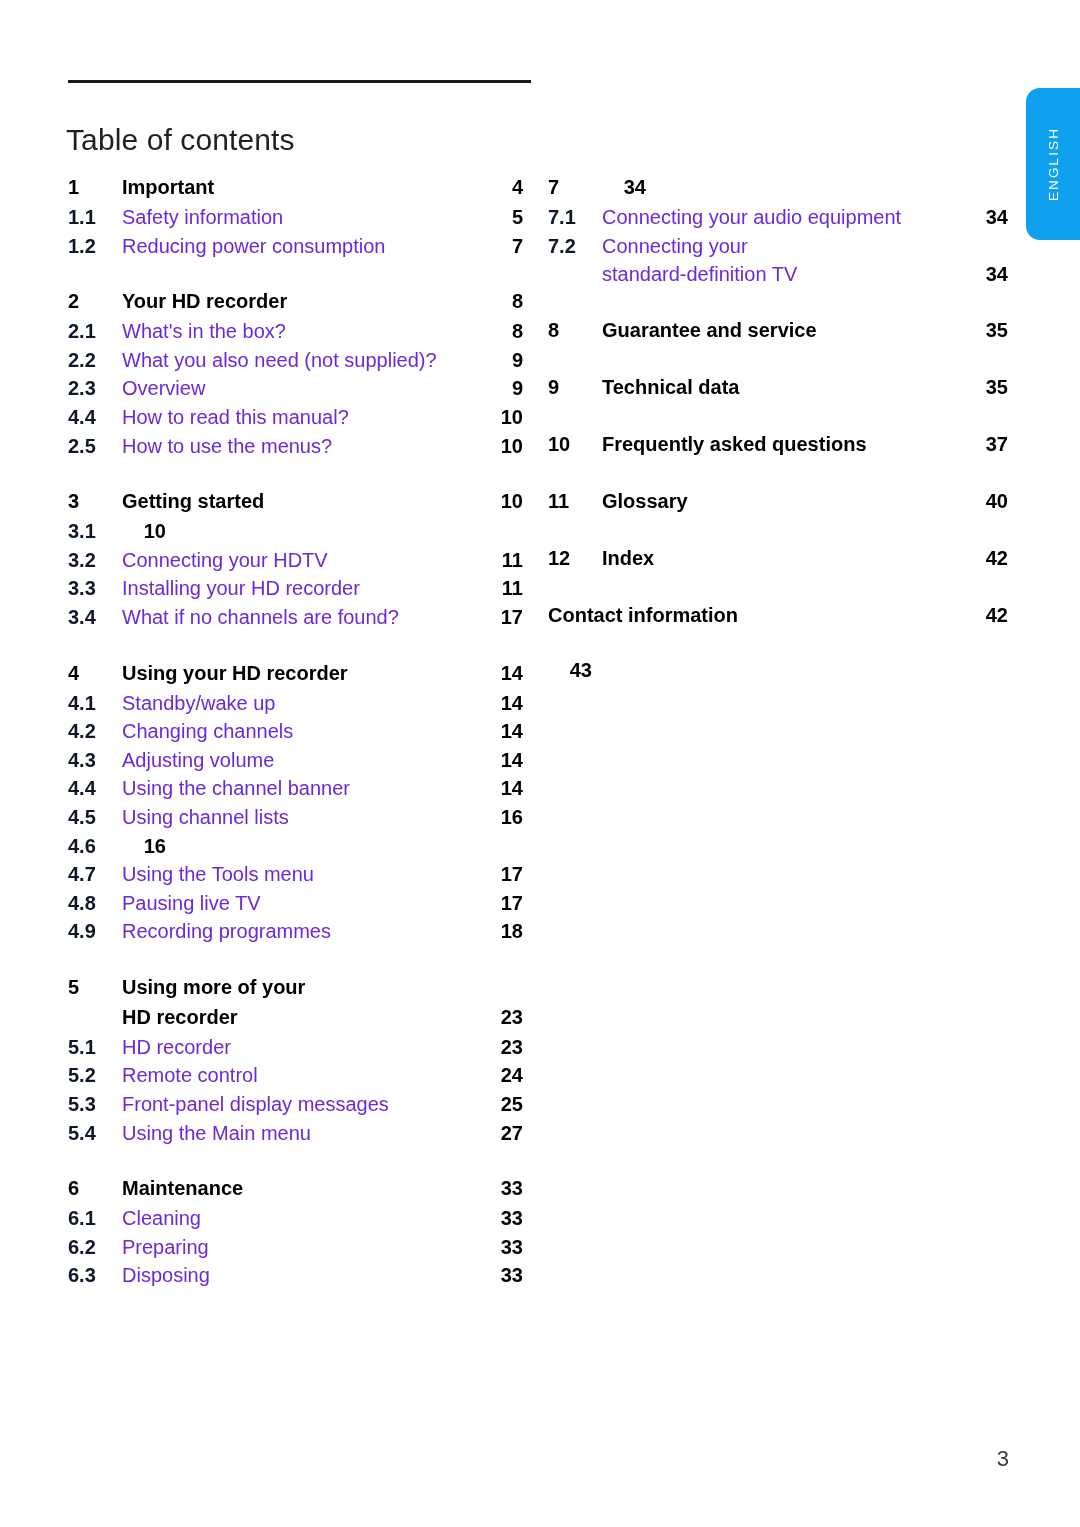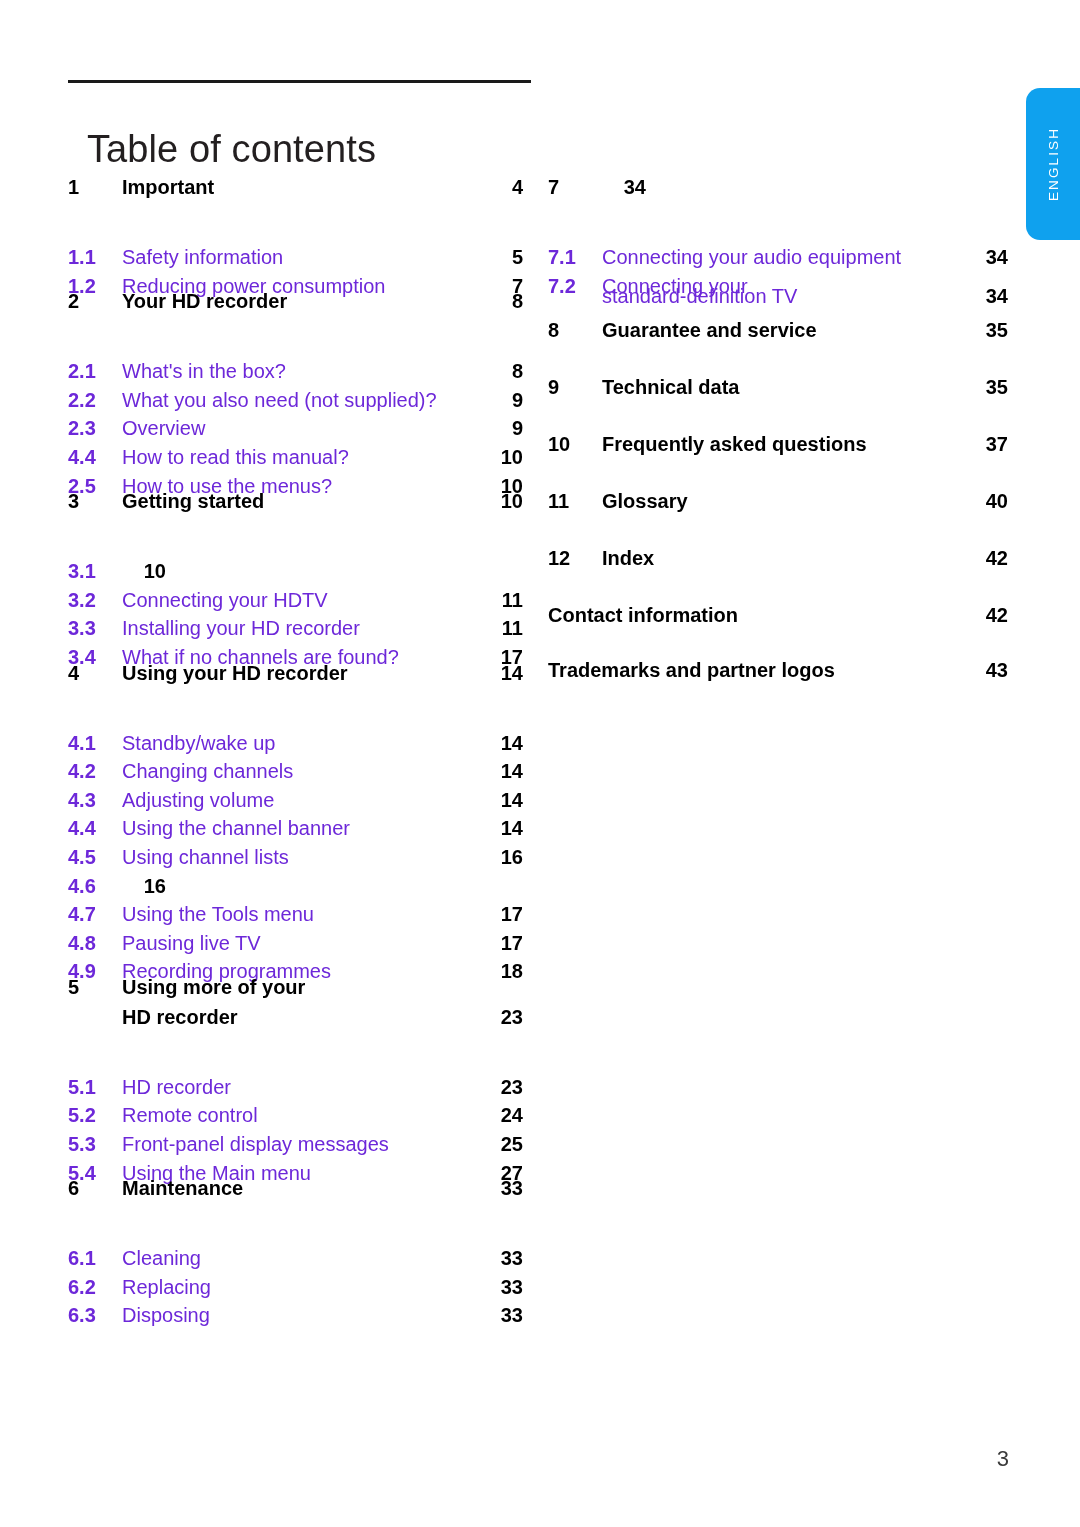--- a/index.html
+++ b/index.html
@@ -54,26 +54,25 @@
     top: 80px;
     width: 463px;
     height: 0;
     border-top: 3px solid #1a1a1a;
   }
 
   #page-title {
     position: absolute;
     left: 66px;
     top: 103px;
-    font-size: 38px;
+    font-size: 30px;
     font-weight: 300;
     letter-spacing: 0.1px;
     color: #231f20;
     line-height: 1.15;
-    margin-left: 21px;
   }
 
   
   .toc-column {
     position: absolute;
     top: 176px;
   }
   #toc-column-left  { left: 68px;  width: 455px; }
   #toc-column-right { left: 548px; width: 460px; }
 
@@ -105,22 +104,21 @@
   .toc-row.heading .title,
   .toc-row.heading .pg {
     font-weight: 700;
     color: #000000;
   }
   .toc-row.heading { height: 30px; }
 
   
   .toc-row.sub .num {
     font-weight: 700;
-    color: #6d28d9;
-    margin-top: 40px;
+    color: #0f172a;
   }
   .toc-row.sub .title {
     font-weight: 400;
     color: #6d28d9;
   }
   .toc-row.sub .pg {
     font-weight: 700;
     color: #000000;
   }
 
@@ -321,21 +319,21 @@
           <span class="title">Maintenance</span>
           <span class="pg">33</span>
         </div>
         <div class="toc-row sub">
           <span class="num">6.1</span>
           <span class="title">Cleaning</span>
           <span class="pg">33</span>
         </div>
         <div class="toc-row sub">
           <span class="num">6.2</span>
-          <span class="title">Replacing</span>
+          <span class="title">Preparing</span>
           <span class="pg">33</span>
         </div>
         <div class="toc-row sub">
           <span class="num">6.3</span>
           <span class="title">Disposing</span>
           <span class="pg">33</span>
         </div>
       </div>
     </div>
 
@@ -397,21 +395,20 @@
         </div>
       </div>
       <div class="toc-group">
         <div class="toc-row unnumbered">
           <span class="title">Contact information</span>
           <span class="pg">42</span>
         </div>
       </div>
       <div class="toc-group">
         <div class="toc-row unnumbered">
-          <span class="title">Trademarks and partner logos</span>
           <span class="pg">43</span>
         </div>
       </div>
     </div>
 
   <div id="folio">3</div>
 </div>
 
 <div id="language-tab">
   <span class="tab-label">ENGLISH</span>

